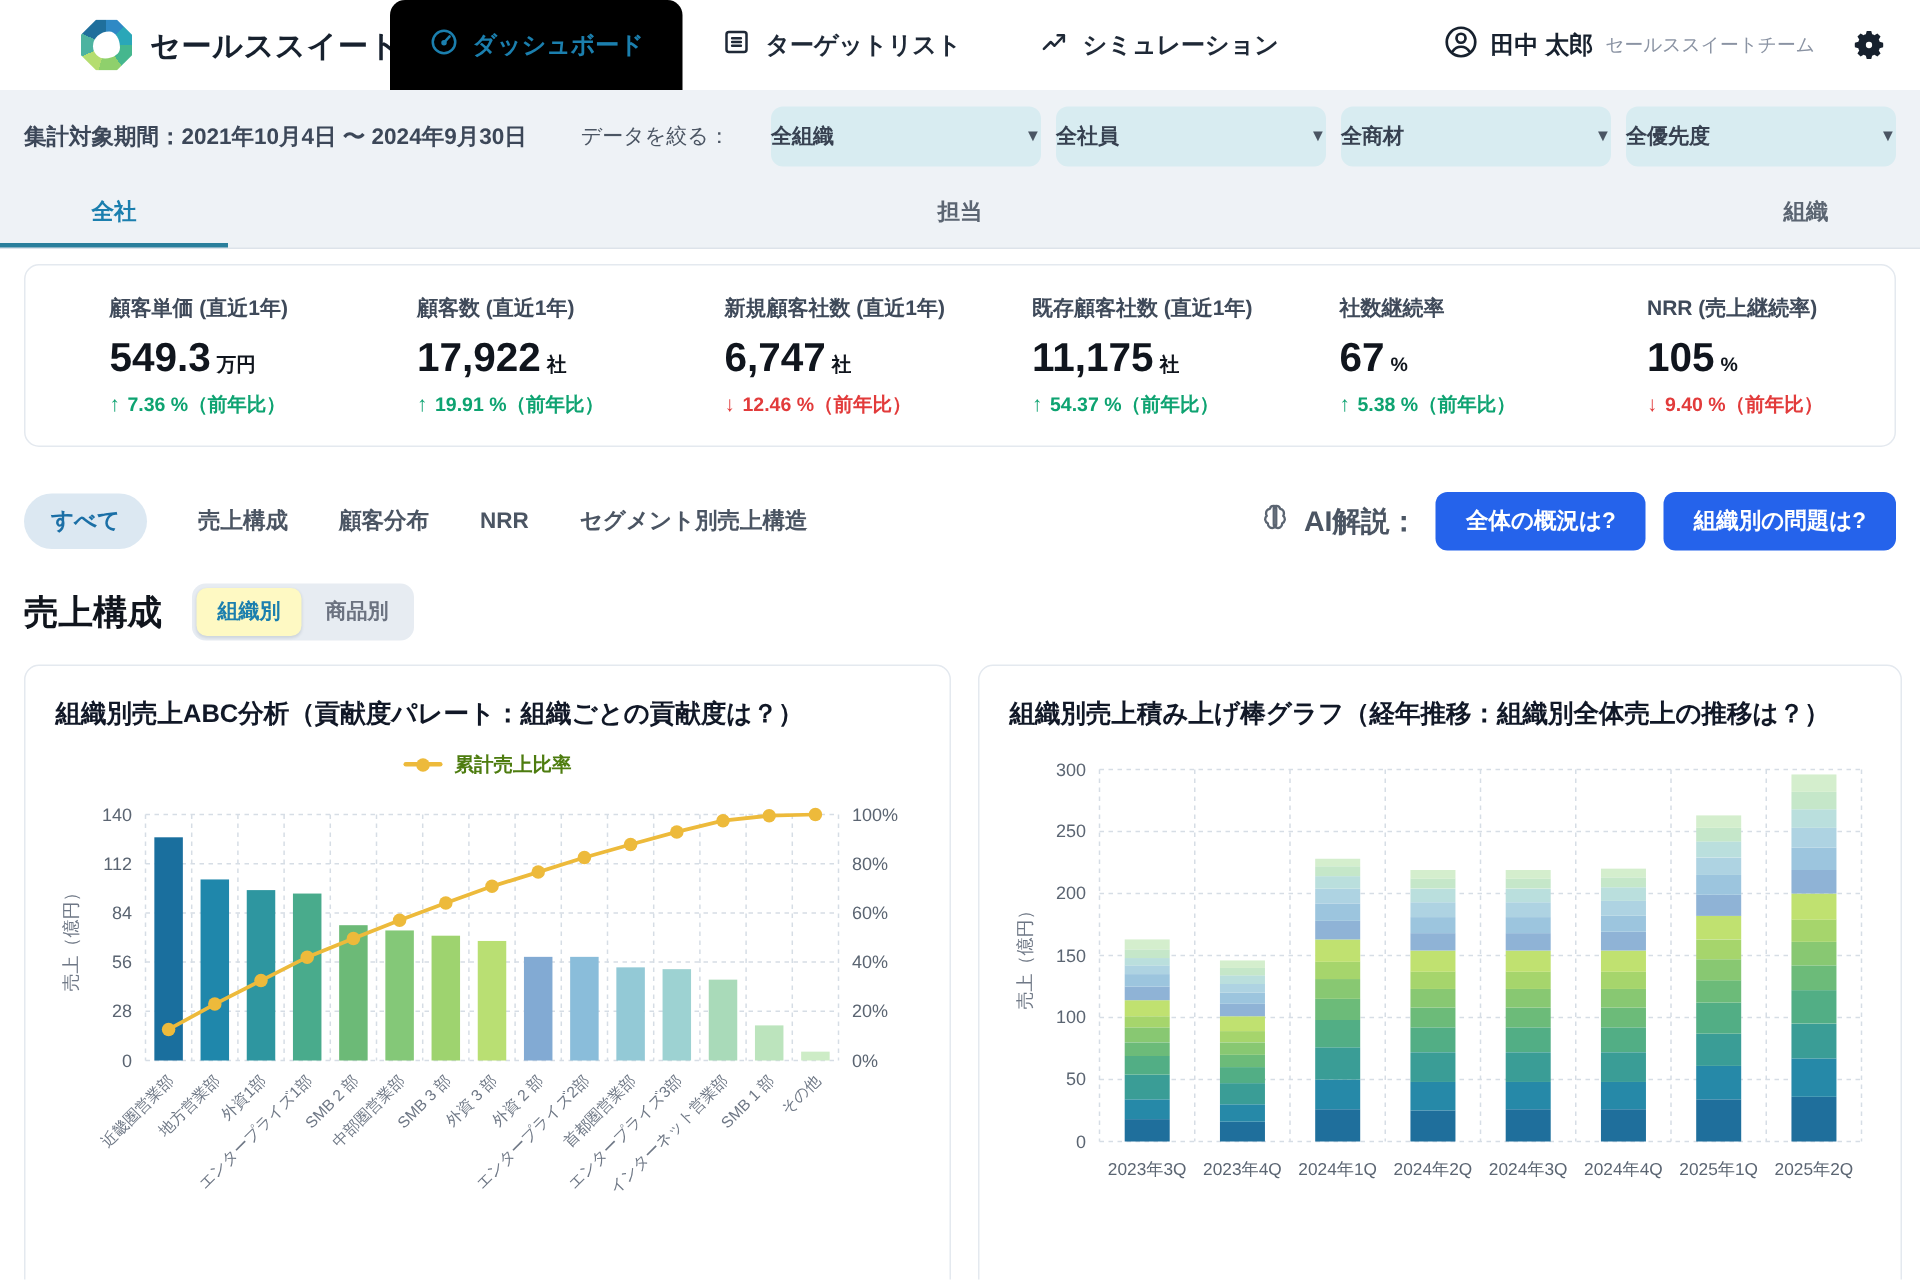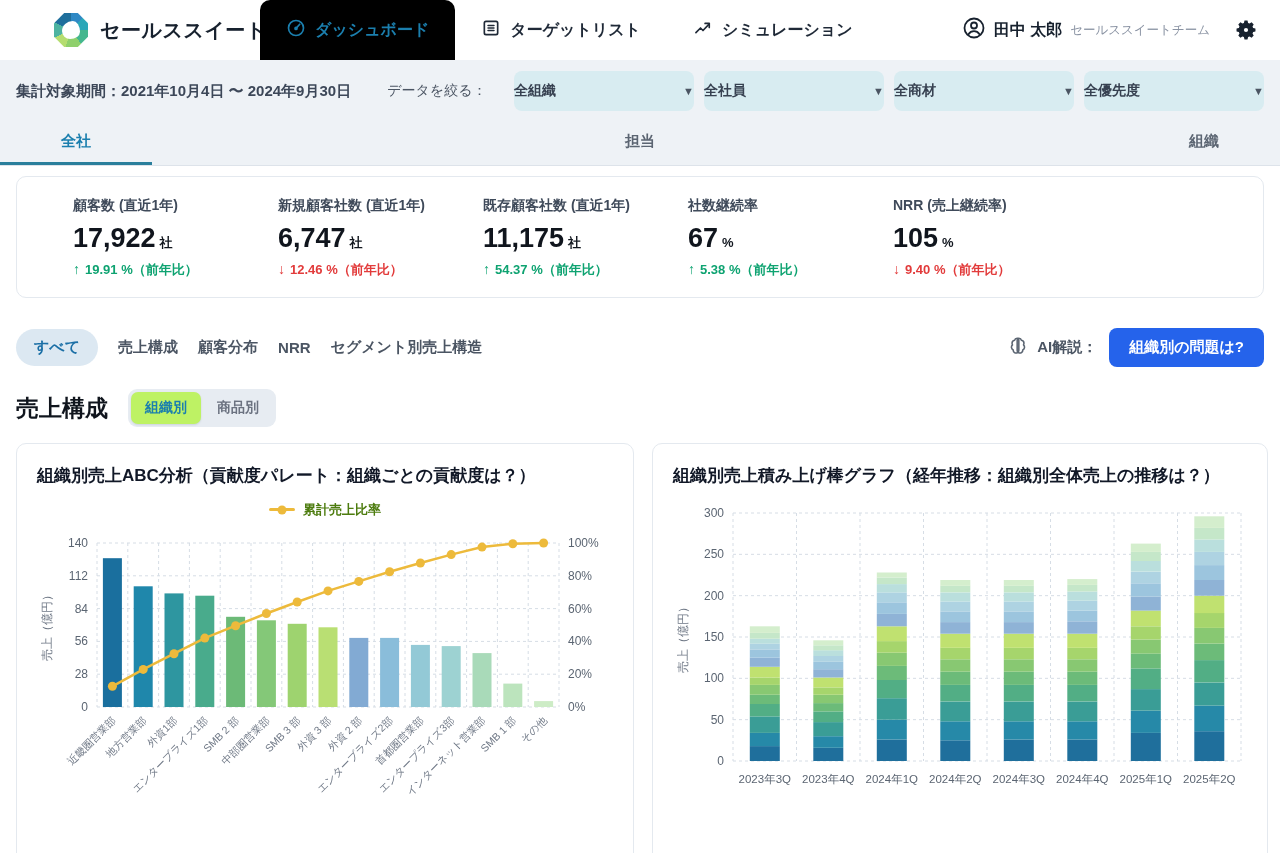--- a/index.html
+++ b/index.html
@@ -49,35 +49,35 @@
   .kpi-label { font-size:14px; font-weight:600; color:#3f4a5a; white-space:nowrap; }
   .kpi-value { margin-top:8px; font-size:27px; font-weight:800; color:#10151d; white-space:nowrap; }
   .kpi-unit { font-size:13px; font-weight:700; margin-left:4px; }
   .kpi-delta { margin-top:7px; font-size:13px; font-weight:600; white-space:nowrap; }
   .kpi-delta .arrow { font-size:14px; margin-right:5px; }
   .kpi-delta.up { color:#0ea371; }
   .kpi-delta.down { color:#e23b3b; }
 
   
   .subtab-row { margin-top:30px; display:flex; align-items:center; }
-  .subtabs { display:flex; align-items:center; gap:20px; }
+  .subtabs { display:flex; align-items:center; gap:34px; }
   .subtab { font-size:15px; font-weight:700; color:#4b5563; cursor:pointer; }
   .subtab.active { background:#dce8f2; color:#1b6fa6; padding:9px 18px; border-radius:999px; }
   .ai-cluster { margin-left:auto; display:flex; align-items:center; gap:12px; }
-  .ai-label { display:flex; align-items:center; gap:8px; font-size:15px; font-weight:700; color:#4b5563; }
+  .ai-label { display:flex; align-items:center; gap:8px; font-size:19px; font-weight:700; color:#4b5563; }
   .ai-label svg { width:22px; height:22px; }
   .ai-btn { background:#2563eb; color:#fff; font-size:15px; font-weight:700; border:none; border-radius:8px;
     padding:10px 20px; cursor:pointer; font-family:inherit; }
 
   
   .section-row { margin-top:22px; display:flex; align-items:center; gap:20px; }
   .section-title { font-size:23px; font-weight:800; color:#10151d; }
   .toggle { background:#e7ecf2; border-radius:9px; padding:3px; display:flex; gap:2px; }
   .toggle-item { font-size:14px; font-weight:700; color:#6b7280; padding:7px 14px; border-radius:7px; cursor:pointer; }
-  .toggle-item.active { background:#bef264; color:#1b7fae; box-shadow:0 1px 2px rgba(20,40,60,.12); }
+  .toggle-item.active { background:#fef9c3; color:#1b7fae; box-shadow:0 1px 2px rgba(20,40,60,.12); }
 
   
   .cards { margin-top:16px; display:grid; grid-template-columns:1fr 1fr; gap:18px; }
   .chart-card { background:#fff; border:1px solid #e4e9ef; border-radius:10px; padding:20px; height:600px; }
   .chart-title { font-size:17px; font-weight:700; color:#111827; line-height:1.45; }
   .legend { display:flex; justify-content:center; align-items:center; gap:8px; margin:12px 0 2px; }
   .legend-marker { width:26px; height:3px; background:#edba3b; border-radius:2px; position:relative; }
   .legend-marker::after { content:""; position:absolute; left:50%; top:50%; transform:translate(-50%,-50%);
     width:9px; height:9px; border-radius:50%; background:#edba3b; }
   .legend-text { font-size:13px; font-weight:600; color:#4d7c0f; }
@@ -169,20 +169,25 @@
     <div class="scope-tab active">全社</div>
     <div class="scope-tab">担当</div>
     <div class="scope-tab">組織</div>
   </div>
 </div>
 
 <div class="main">
 
   <div class="kpi-card">
     <div class="kpi">
+      <div class="kpi-label">顧客単価 (直近1年)</div>
+      <div class="kpi-value"><span>549.3</span><span class="kpi-unit">万円</span></div>
+      <div class="kpi-delta up"><span class="arrow">↑</span><span>7.36 %（前年比）</span></div>
+    </div>
+    <div class="kpi">
       <div class="kpi-label">顧客数 (直近1年)</div>
       <div class="kpi-value"><span>17,922</span><span class="kpi-unit">社</span></div>
       <div class="kpi-delta up"><span class="arrow">↑</span><span>19.91 %（前年比）</span></div>
     </div>
     <div class="kpi">
       <div class="kpi-label">新規顧客社数 (直近1年)</div>
       <div class="kpi-value"><span>6,747</span><span class="kpi-unit">社</span></div>
       <div class="kpi-delta down"><span class="arrow">↓</span><span>12.46 %（前年比）</span></div>
     </div>
     <div class="kpi">
@@ -213,20 +218,21 @@
     <div class="ai-cluster">
       <span class="ai-label">
         <span>
           <svg viewBox="0 0 24 24" fill="none" stroke="#5b6572" stroke-width="1.7" stroke-linecap="round" stroke-linejoin="round">
             <path d="M11.3 3.5a3 3 0 0 0-3.1 2.3 3.3 3.3 0 0 0-2.7 3.3c0 .6.2 1.2.5 1.7a3.3 3.3 0 0 0 .8 5.5 3.1 3.1 0 0 0 4.5 3 2.6 2.6 0 0 0 1.6-2.4V5.8a2.4 2.4 0 0 0-1.6-2.3z"></path>
             <path d="M12.7 3.5a3 3 0 0 1 3.1 2.3 3.3 3.3 0 0 1 2.7 3.3c0 .6-.2 1.2-.5 1.7a3.3 3.3 0 0 1-.8 5.5 3.1 3.1 0 0 1-4.5 3 2.6 2.6 0 0 1-1.6-2.4V5.8a2.4 2.4 0 0 1 1.6-2.3z"></path>
           </svg>
         </span>
         <span>AI解説：</span>
       </span>
+      <button class="ai-btn">全体の概況は?</button>
       <button class="ai-btn">組織別の問題は?</button>
     </div>
   </div>
 
   <div class="section-row">
     <div class="section-title">売上構成</div>
     <div class="toggle">
       <div class="toggle-item active">組織別</div>
       <div class="toggle-item">商品別</div>
     </div>

